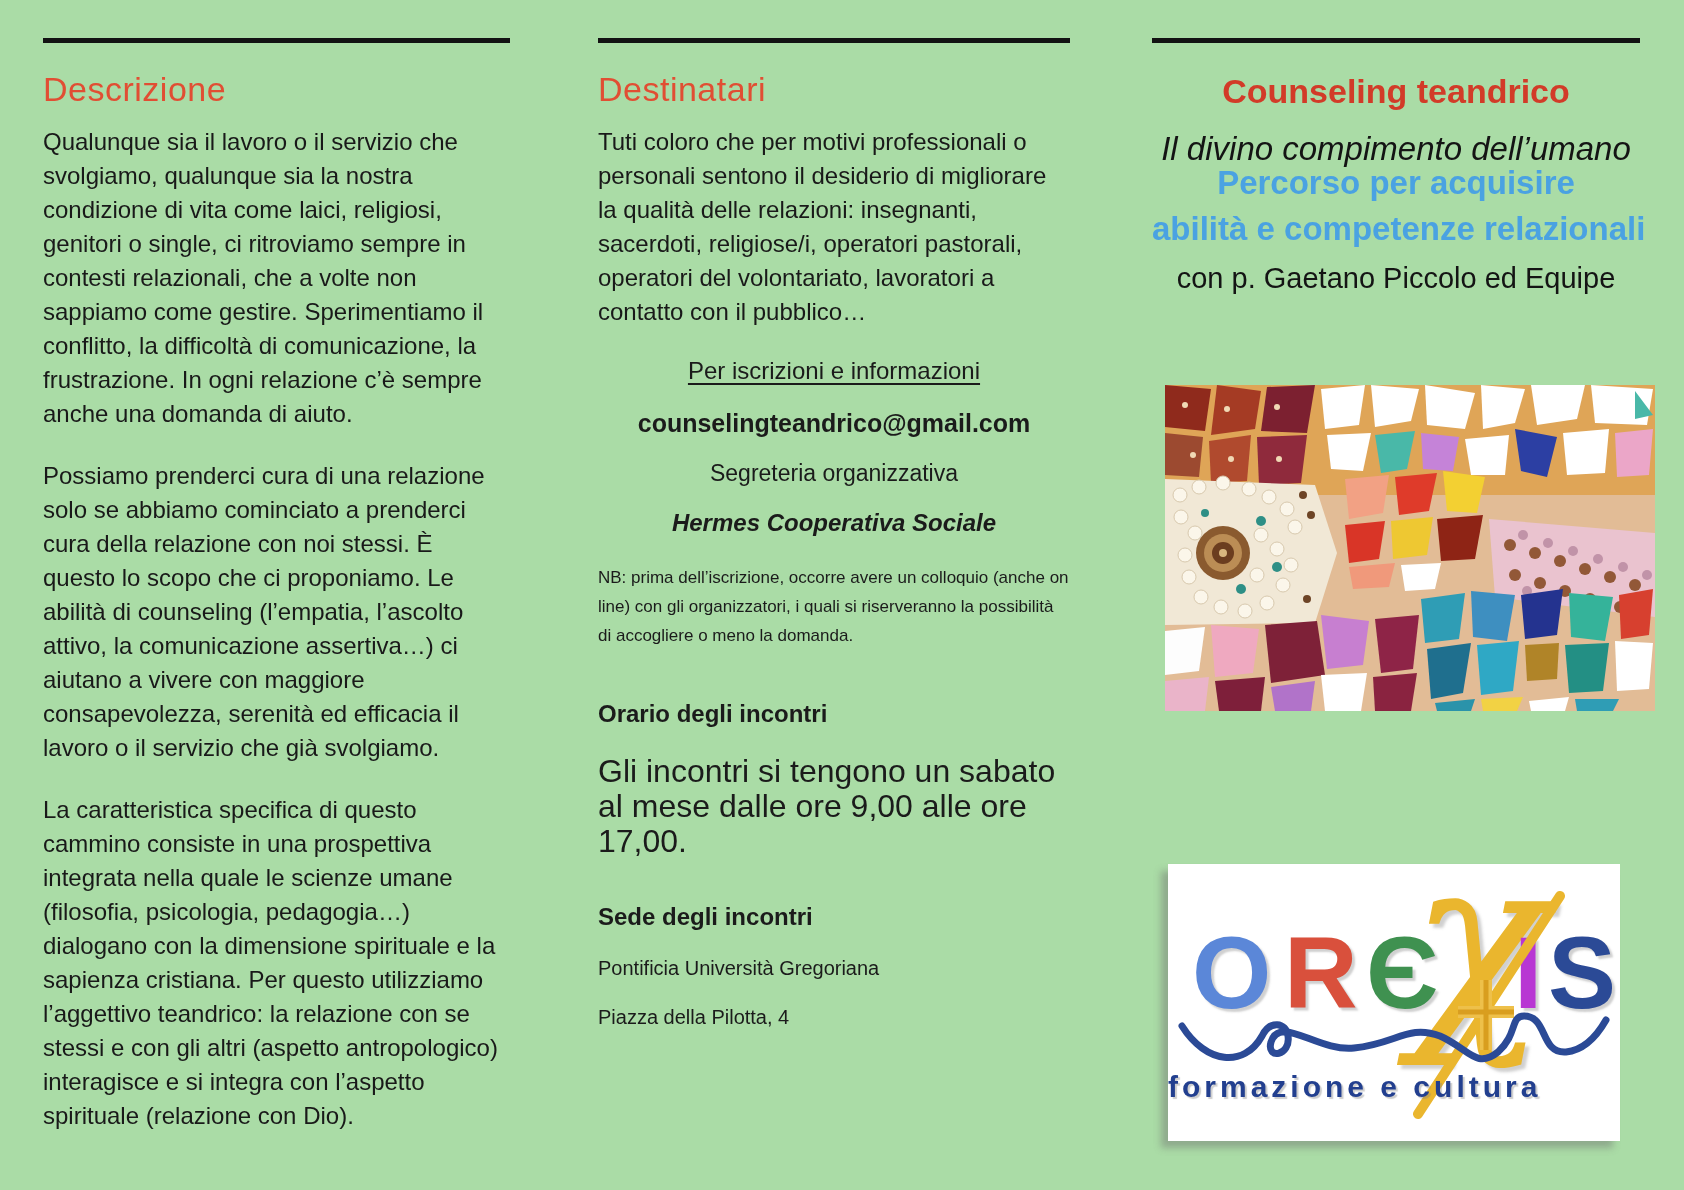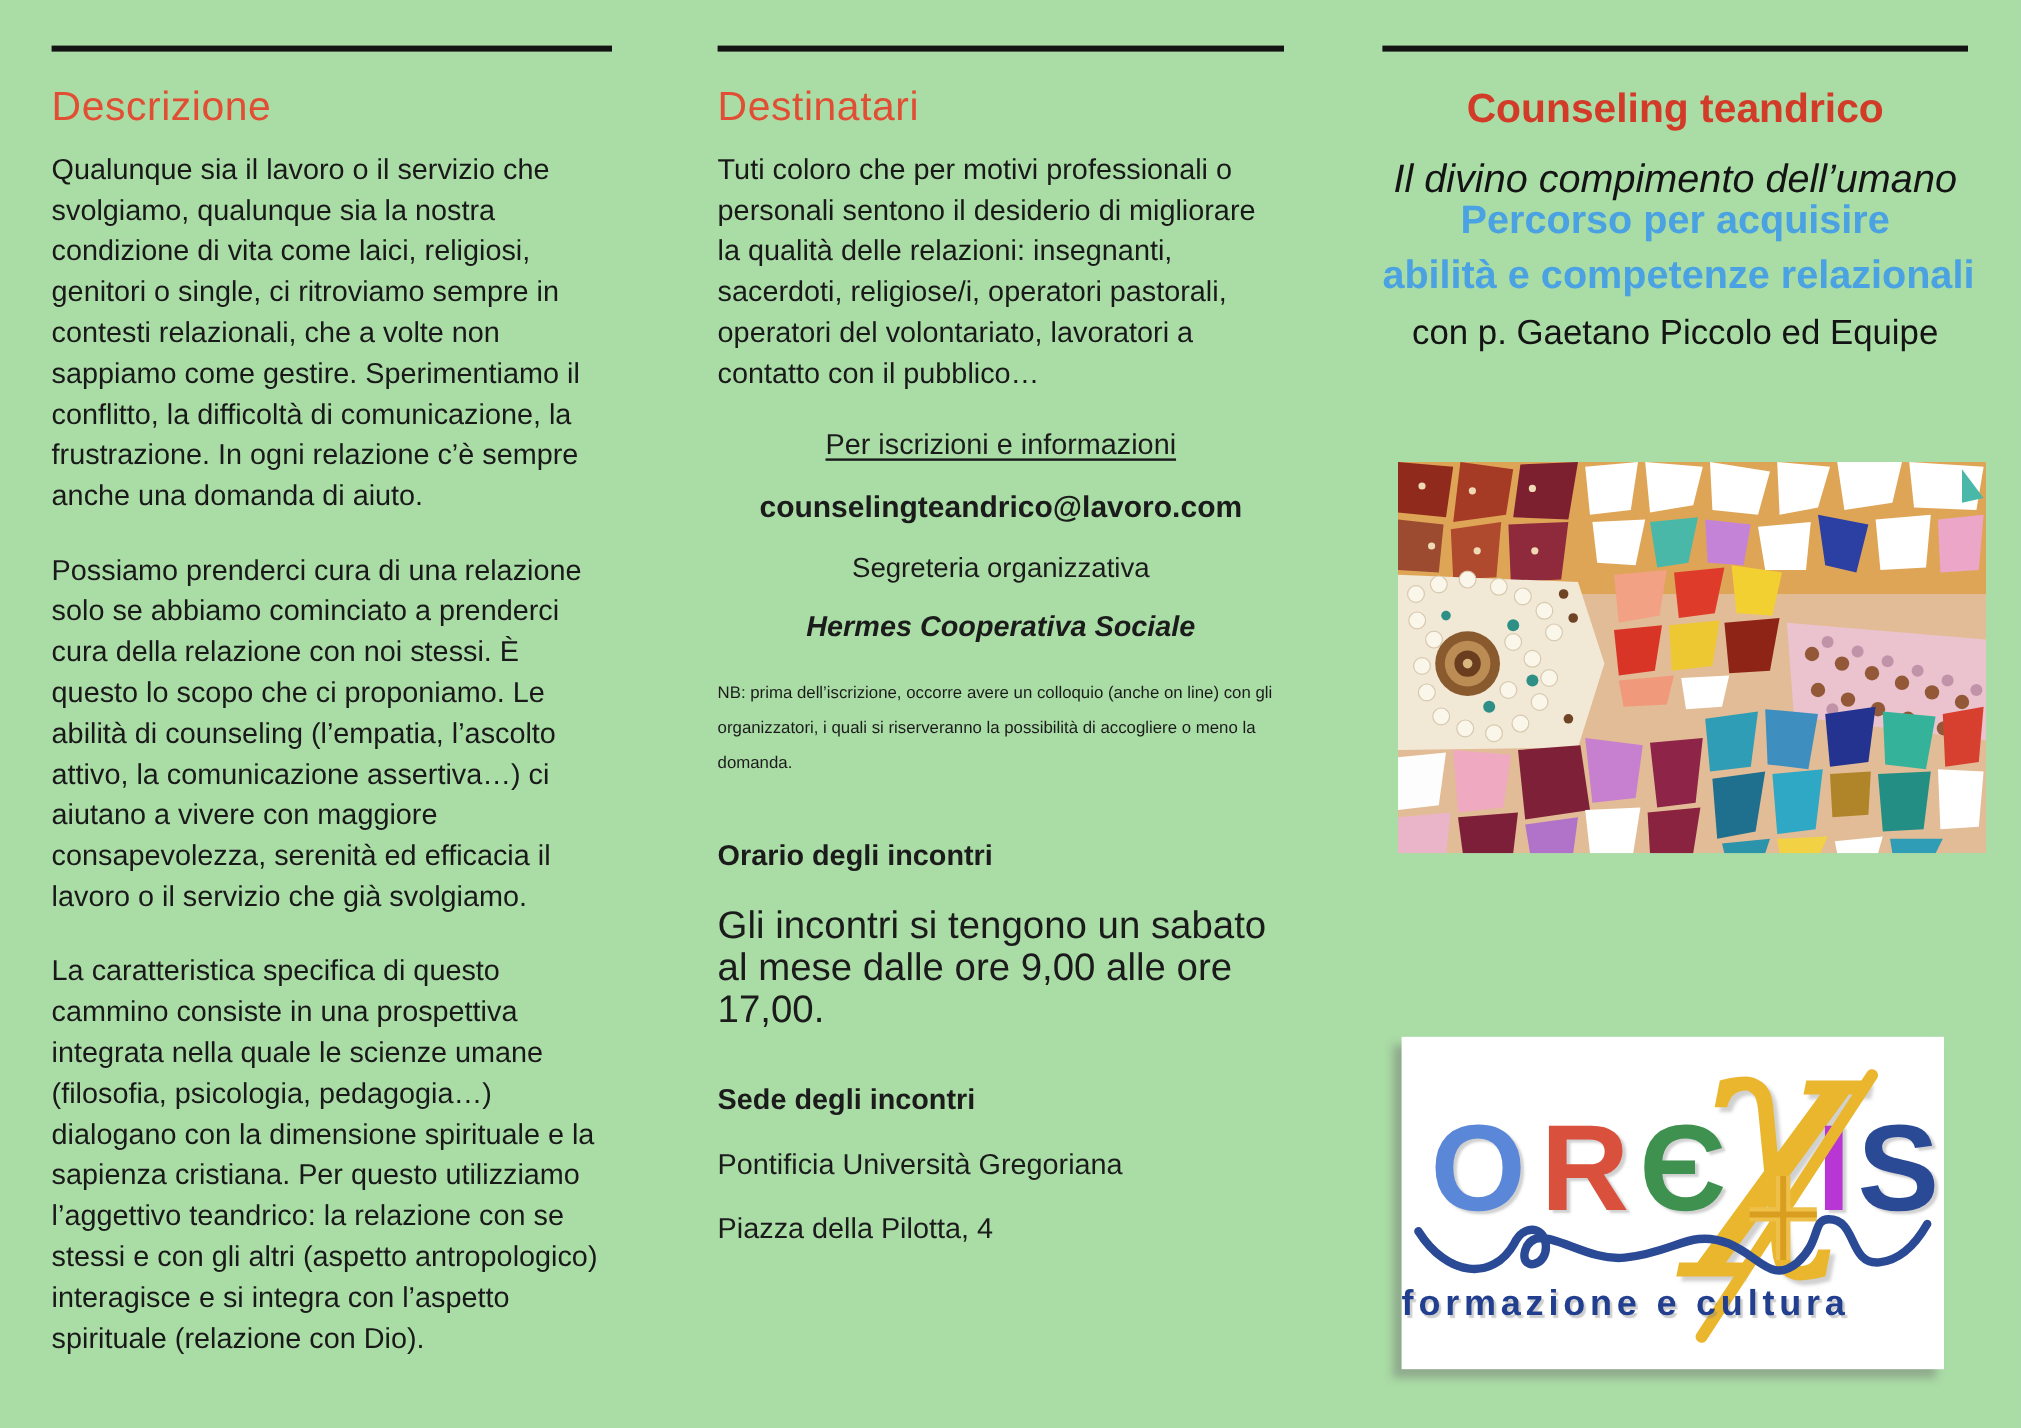--- a/index.html
+++ b/index.html
@@ -15,24 +15,24 @@
   #col3{left:1152px;width:488px;}
   .rule{position:absolute;top:38px;left:0;width:100%;height:5px;background:#131313;}
   .col-inner{position:absolute;top:0;left:0;width:100%;padding-top:70px;}
   h2.section{margin:0 0 16px 0;font-size:34px;font-weight:normal;color:#e14e33;letter-spacing:0.5px;}
   .body-p{margin:0 0 28px 0;font-size:24px;line-height:34px;color:#191919;}
   .center{text-align:center;}
   .iscrizioni{margin:2px 0 24px 0;font-size:24px;text-decoration:underline;text-underline-offset:4px;}
   .email{margin:0 0 22px 0;font-size:25px;font-weight:bold;}
   .segreteria{margin:0 0 22px 0;font-size:23px;}
   .hermes{margin:0 0 26px 0;font-size:24px;font-weight:bold;font-style:italic;}
-  .nb{margin:0 0 50px 0;font-size:14px;line-height:29px;}
+  .nb{margin:0 0 50px 0;font-size:17px;line-height:29px;}
   .sub-h{margin:0 0 26px 0;font-size:24px;font-weight:bold;}
   .orario-txt{margin:0 0 44px 0;font-size:32px;line-height:35px;}
-  .sede-line{margin:0 0 26px 0;font-size:24px;}
+  .sede-line{margin:0 0 26px 0;font-size:20px;}
   
   .t{position:absolute;left:0;width:100%;text-align:center;white-space:nowrap;}
   .t1{top:72px;font-size:34px;font-weight:bold;color:#d23b28;}
   .t2{top:118px;font-size:33px;font-style:italic;color:#141414;margin-top:12px;}
   .t3{font-size:33px;font-weight:bold;color:#4aa2e2;}
   .t3a{top:164px;}
   .t3b{top:210px;}
   .byline{top:262px;font-size:29px;color:#141414;}
   
   .mosaic{position:absolute;left:1165px;top:385px;width:490px;height:326px;}
@@ -71,21 +71,21 @@
     <p class="body-p">La caratteristica specifica di questo cammino consiste in una prospettiva integrata nella quale le scienze umane (filosofia, psicologia, pedagogia…) dialogano con la dimensione spirituale e la sapienza cristiana. Per questo utilizziamo l’aggettivo teandrico: la relazione con se stessi e con gli altri (aspetto antropologico) interagisce e si integra con l’aspetto spirituale (relazione con Dio).</p>
   </div>
 </div>
 
 <div class="col" id="col2">
   <div class="rule"></div>
   <div class="col-inner">
     <h2 class="section">Destinatari</h2>
     <p class="body-p">Tuti coloro che per motivi professionali o personali sentono il desiderio di migliorare la qualità delle relazioni: insegnanti, sacerdoti, religiose/i, operatori pastorali, operatori del volontariato, lavoratori a contatto con il pubblico…</p>
     <p class="iscrizioni center">Per iscrizioni e informazioni</p>
-    <p class="email center">counselingteandrico@lavoro.com</p>
+    <p class="email center">counselingteandrico@gmail.com</p>
     <p class="segreteria center">Segreteria organizzativa</p>
     <p class="hermes center">Hermes Cooperativa Sociale</p>
     <p class="nb">NB: prima dell’iscrizione, occorre avere un colloquio (anche on line) con gli organizzatori, i quali si riserveranno la possibilità di accogliere o meno la domanda.</p>
     <p class="sub-h">Orario degli incontri</p>
     <p class="orario-txt">Gli incontri si tengono un sabato al mese dalle ore 9,00 alle ore 17,00.</p>
     <p class="sub-h">Sede degli incontri</p>
     <p class="sede-line">Pontificia Università Gregoriana</p>
     <p class="sede-line">Piazza della Pilotta, 4</p>
   </div>
 </div>

